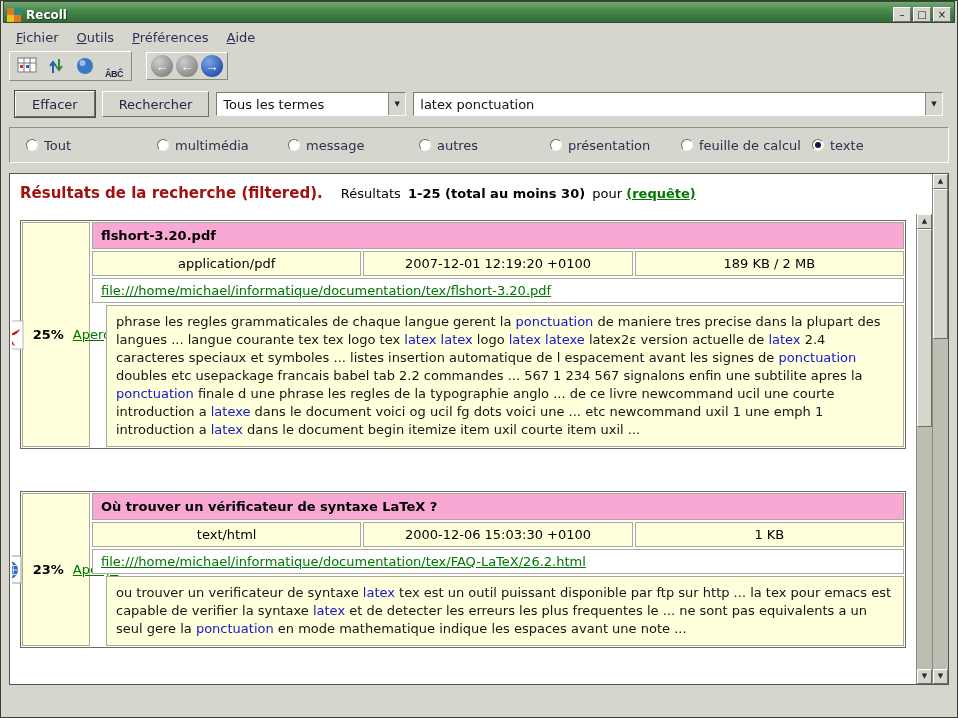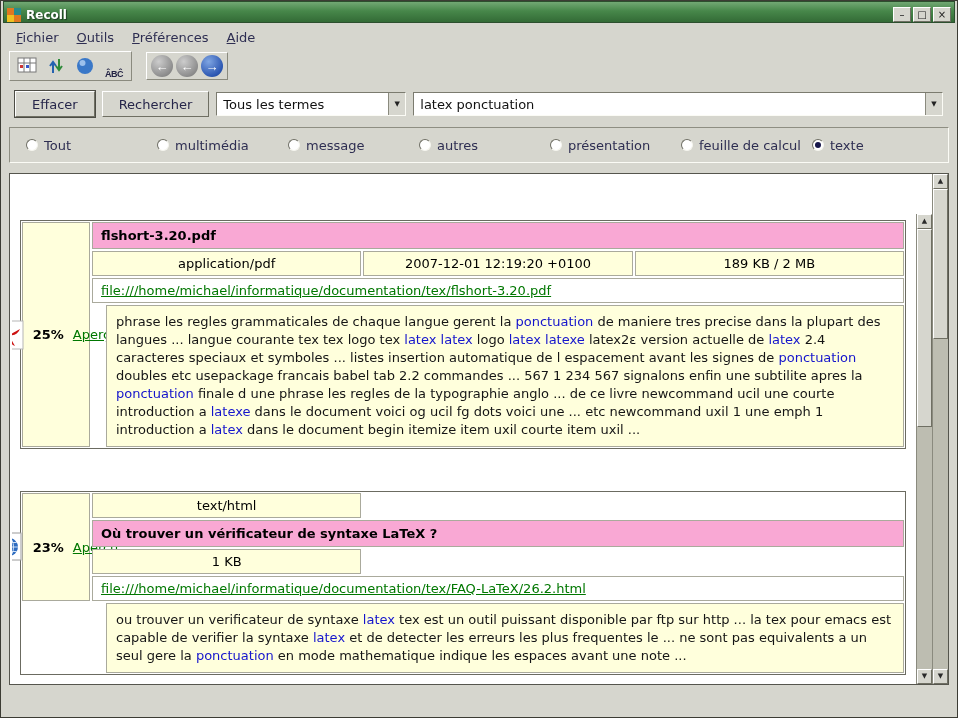--- a/index.html
+++ b/index.html
@@ -242,20 +242,29 @@
         <span>feuille de calcul</span>
       </label>
     <label class="radio-opt">
         <span class="radio selected"></span>
         <span>texte</span>
       </label>
   </div>
 
   <div class="results-frame">
     <div class="results-content">
+      <div class="results-header">
+        <span class="heading">Résultats de la recherche (filtered).</span>
+        <span class="summary">
+          <span>Résultats</span>
+          <b>1-25 (total au moins 30)</b>
+          <span>pour</span>
+          <a class="green-link">(requête)</a>
+        </span>
+      </div>
 
       <div class="results-list">
 
         <div class="result">
           <div class="cell r-left">
             <span class="icon-box">
               <svg width="30" height="30">
                   <rect x="1" y="1" width="28" height="28" fill="#fff" stroke="#b5b5b5"></rect>
                   <path d="M15 4 C 11 9 13 13 15 15 C 9 13 5 15 4 19 C 9 17 13 16 15 15 C 14 20 16 24 21 26 C 18 21 16 17 15 15 C 20 16 24 14 26 9 C 21 12 17 14 15 15 Z" fill="#cc1111"></path>
                 </svg>
@@ -280,22 +289,23 @@
                   <rect x="3" y="1" width="24" height="27" fill="#fff" stroke="#9a9a9a"></rect>
                   <circle cx="15" cy="15" r="9" fill="#2e6cc0"></circle>
                   <ellipse cx="15" cy="15" rx="4.5" ry="9" fill="none" stroke="#cfe0f5"></ellipse>
                   <path d="M6 15 h18 M7.5 10.5 h15 M7.5 19.5 h15" stroke="#cfe0f5" fill="none"></path>
                   <circle cx="12" cy="11" r="3" fill="#ffffff" opacity="0.35"></circle>
                 </svg>
             </span>
             <span class="r-percent">23%</span>
             <a class="green-link">Aperçu</a>
           </div>
+          <div class="cell r-title">Où trouver un vérificateur de syntaxe LaTeX ?</div>
           <div class="cell r-meta">text/html</div>
-          <div class="cell r-title">Où trouver un vérificateur de syntaxe LaTeX ?</div>
+          <div class="cell r-meta">2000-12-06 15:03:30 +0100</div>
           <div class="cell r-meta">1 KB</div>
           <div class="cell r-url">
             <a class="green-link">file:///home/michael/informatique/documentation/tex/FAQ-LaTeX/26.2.html</a>
           </div>
           <div class="cell r-snippet"><span>ou trouver un verificateur de syntaxe </span><span class="hl">latex</span><span> tex est un outil puissant disponible par ftp sur http ... la tex pour emacs est capable de verifier la syntaxe </span><span class="hl">latex</span><span> et de detecter les erreurs les plus frequentes le ... ne sont pas equivalents a un seul gere la </span><span class="hl">ponctuation</span><span> en mode mathematique indique les espaces avant une note ...</span></div>
         </div>
 
       </div>
 
       <div class="sb inner">

